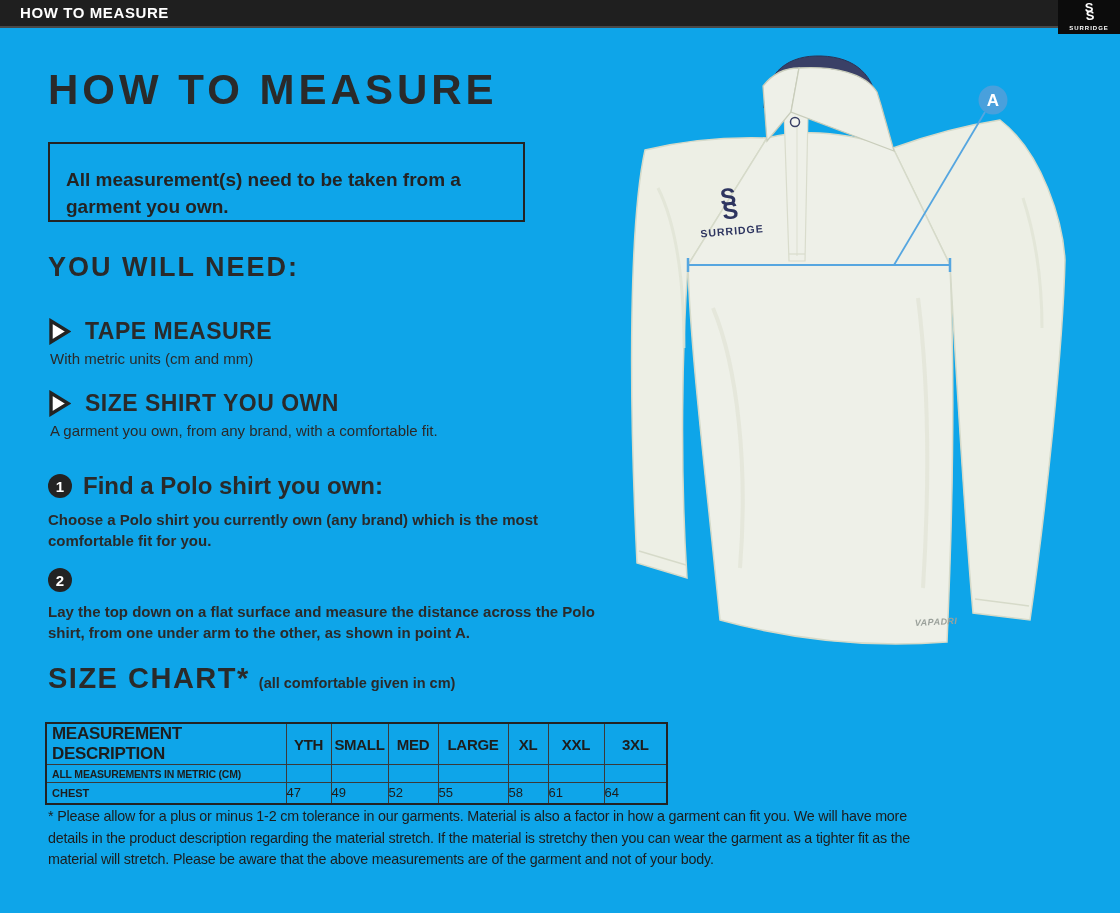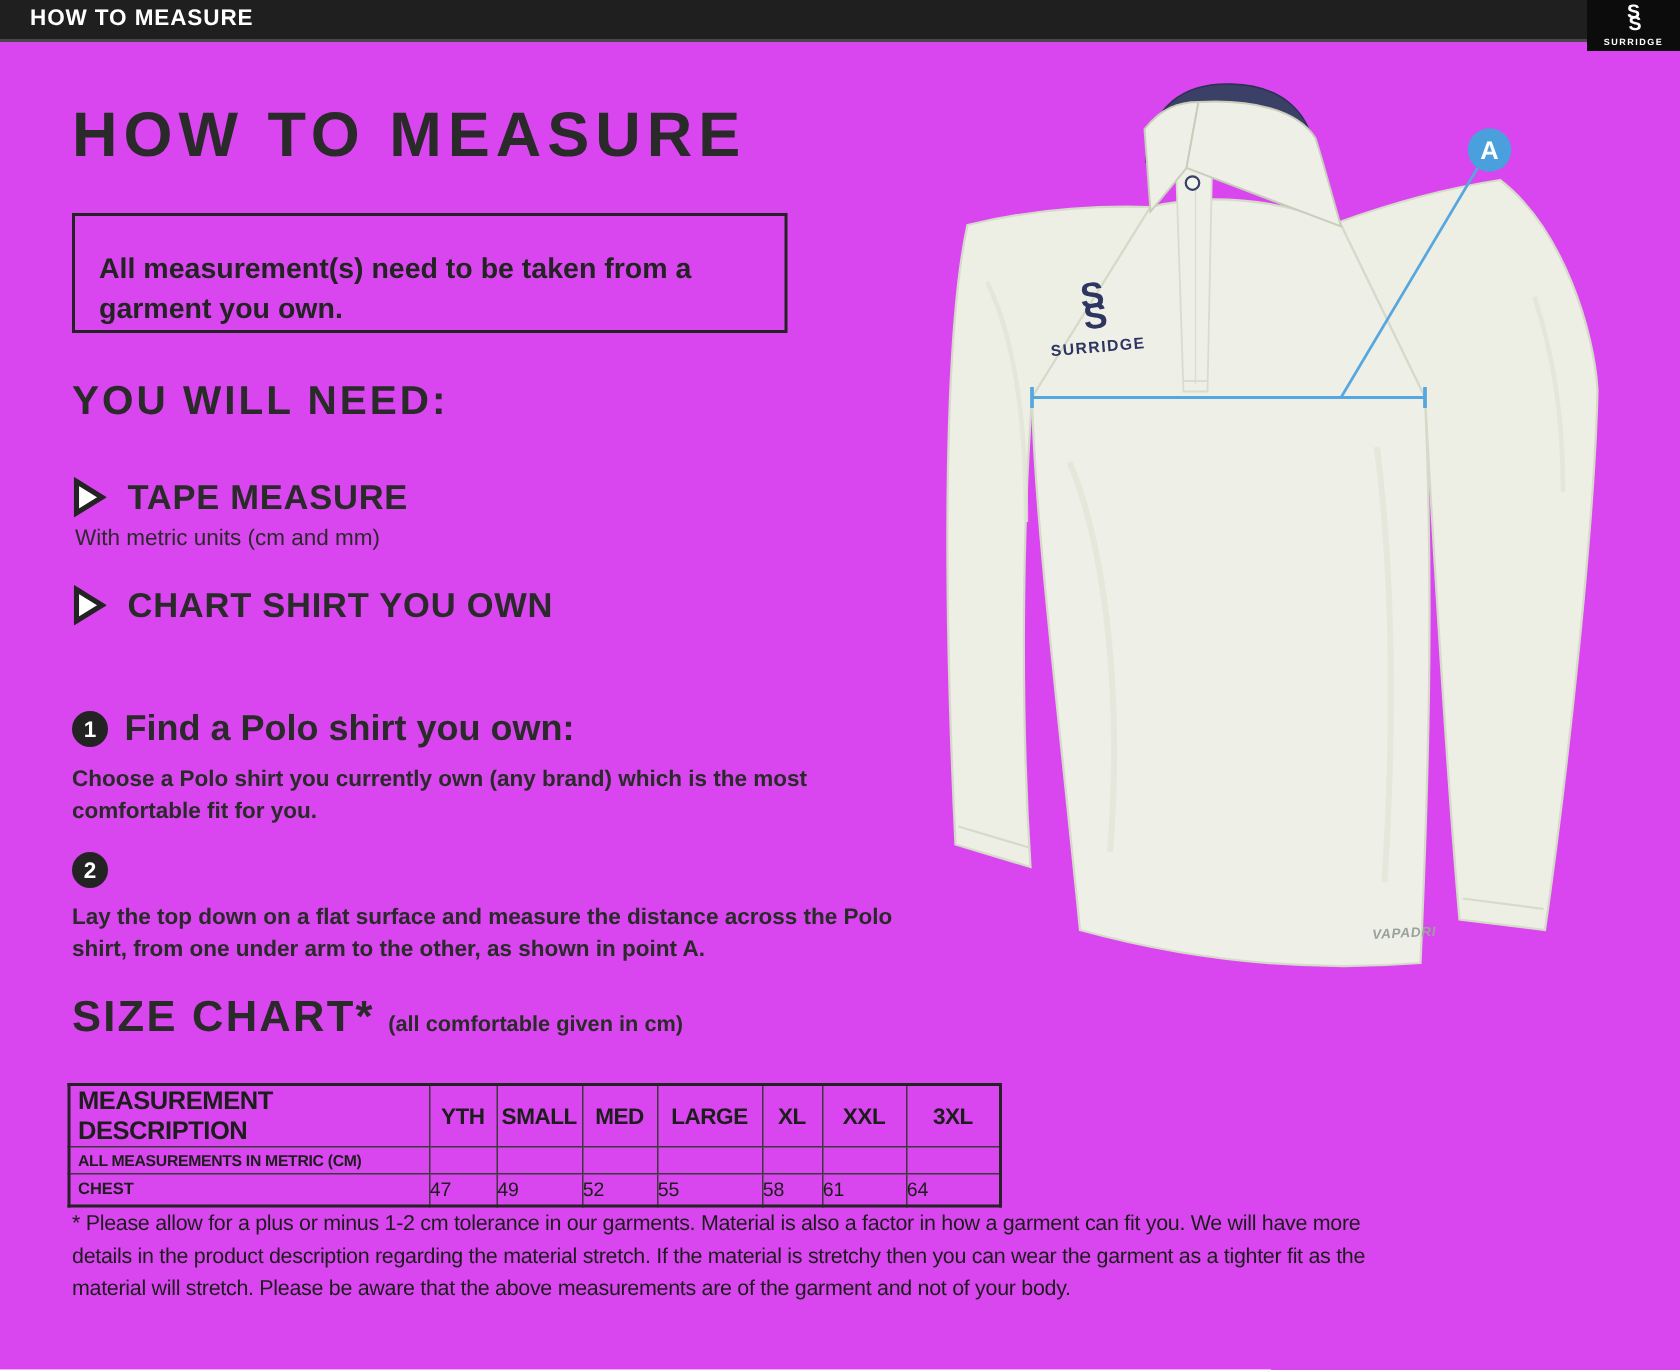--- a/index.html
+++ b/index.html
@@ -1,19 +1,19 @@
 <!DOCTYPE html>
 <html><head>
 <meta charset="utf-8">
 <style>
   * { box-sizing: border-box; }
   html, body { margin: 0; padding: 0; background: #ffffff; }
   .page {
     position: relative; width: 1120px; height: 913px;
-    background: #d946ef; overflow: hidden;
+    background: #0ea5e9; overflow: hidden;
     font-family: "Liberation Sans", sans-serif; color: #232323;
   }
   
   .topbar {
     position: absolute; left: 0; top: 0; width: 1120px; height: 28px;
     background: #1f1f1f; border-bottom: 2px solid #484848;
   }
   .topbar-title {
     position: absolute; left: 20px; top: 50%; transform: translateY(-54%);
     color: #ffffff; font-size: 15px; font-weight: bold; letter-spacing: 0.6px;
@@ -112,22 +112,23 @@
     <p class="need-desc">With metric units (cm and mm)</p>
   </div>
 
   <div class="need-item second">
     <div class="need-head">
       <span class="tri-icon">
         <svg width="23" height="27" viewBox="0 0 23 27">
             <polygon points="3,3 20,13.5 3,24" fill="#ffffff" stroke="#232323" stroke-width="3.4" stroke-linejoin="miter"></polygon>
           </svg>
       </span>
-      <h3 class="need-title">CHART SHIRT YOU OWN</h3>
-    </div>
+      <h3 class="need-title">SIZE SHIRT YOU OWN</h3>
+    </div>
+    <p class="need-desc">A garment you own, from any brand, with a comfortable fit.</p>
   </div>
 
   <div class="step first">
     <div class="step-head">
       <span class="step-num">1</span>
       <h3 class="step-title">Find a Polo shirt you own:</h3>
     </div>
     <p class="step-desc">Choose a Polo shirt you currently own (any brand) which is the most comfortable fit for you.</p>
   </div>
 

